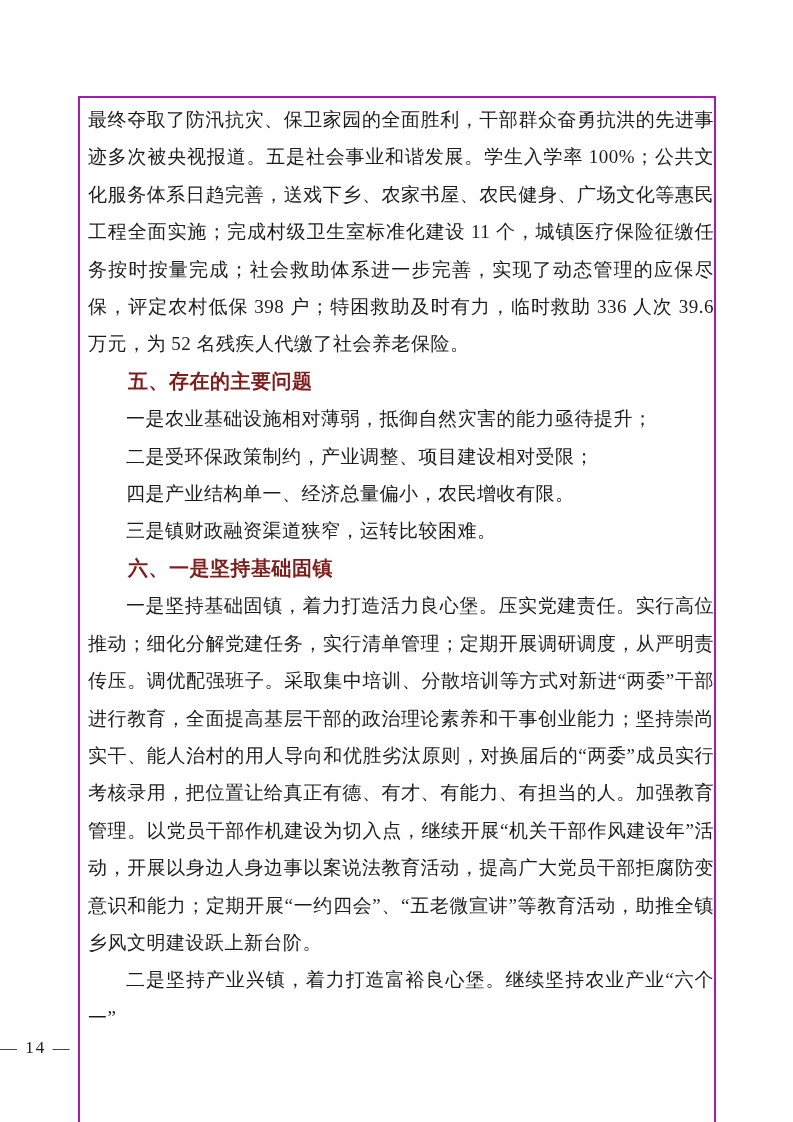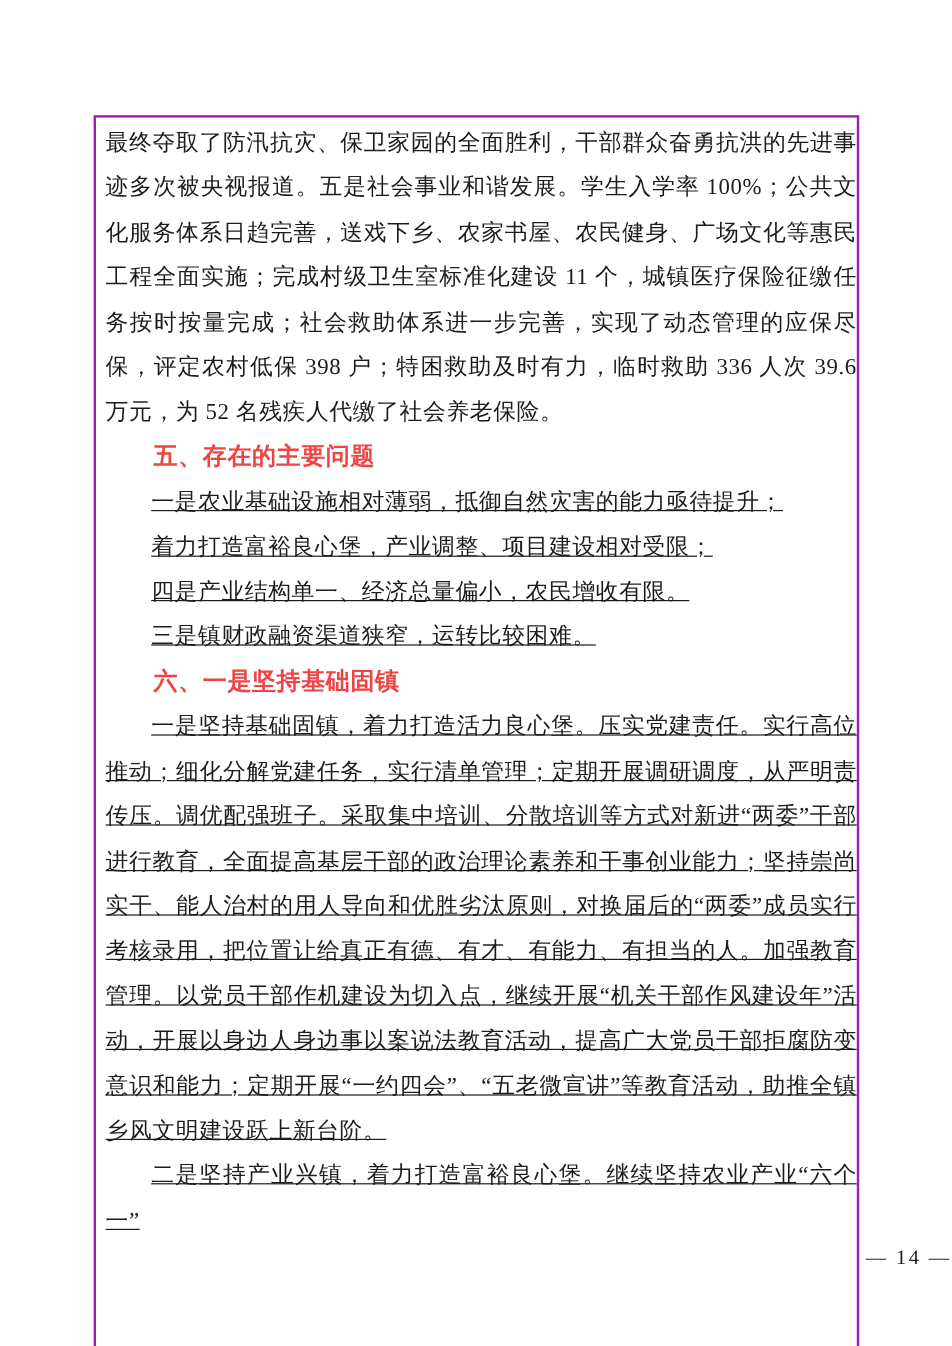--- a/index.html
+++ b/index.html
@@ -29,50 +29,50 @@
   }
   .para, .heading {
     font-size: 19px;
     line-height: 37.4px;
     color: #1c1c1c;
     text-align: justify;
     text-justify: inter-ideograph;
     letter-spacing: 0.5px;
   }
   .para-flush { text-indent: 0; }
-  .para-indent { text-indent: 2em; text-decoration: underline; }
+  .para-indent { text-indent: 2em; }
   .heading {
     font-family: "Liberation Sans", sans-serif;
     font-weight: bold;
     font-size: 20px;
     text-indent: 2em;
-    color: #ef4444;
+    color: #7f1d1d;
   }
   .page-footer {
     position: absolute;
     left: 0;
     top: 1038px;
     width: 793px;
-    text-align: right;
+    text-align: left;
     font-size: 17px;
     color: #1c1c1c;
     letter-spacing: 2px;
     font-family: "Liberation Serif", serif;
   }
 </style>
 </head>
 <body>
 
 <div class="page">
 
   <div class="content-box">
     <p class="para para-flush">最终夺取了防汛抗灾、保卫家园的全面胜利，干部群众奋勇抗洪的先进事迹多次被央视报道。五是社会事业和谐发展。学生入学率 100%；公共文化服务体系日趋完善，送戏下乡、农家书屋、农民健身、广场文化等惠民工程全面实施；完成村级卫生室标准化建设 11 个，城镇医疗保险征缴任务按时按量完成；社会救助体系进一步完善，实现了动态管理的应保尽保，评定农村低保 398 户；特困救助及时有力，临时救助 336 人次 39.6 万元，为 52 名残疾人代缴了社会养老保险。</p>
     <p class="heading">五、存在的主要问题</p>
     <p class="para para-indent">一是农业基础设施相对薄弱，抵御自然灾害的能力亟待提升；</p>
-    <p class="para para-indent">着力打造富裕良心堡，产业调整、项目建设相对受限；</p>
+    <p class="para para-indent">二是受环保政策制约，产业调整、项目建设相对受限；</p>
     <p class="para para-indent">四是产业结构单一、经济总量偏小，农民增收有限。</p>
     <p class="para para-indent">三是镇财政融资渠道狭窄，运转比较困难。</p>
     <p class="heading">六、一是坚持基础固镇</p>
     <p class="para para-indent">一是坚持基础固镇，着力打造活力良心堡。压实党建责任。实行高位推动；细化分解党建任务，实行清单管理；定期开展调研调度，从严明责传压。调优配强班子。采取集中培训、分散培训等方式对新进“两委”干部进行教育，全面提高基层干部的政治理论素养和干事创业能力；坚持崇尚实干、能人治村的用人导向和优胜劣汰原则，对换届后的“两委”成员实行考核录用，把位置让给真正有德、有才、有能力、有担当的人。加强教育管理。以党员干部作机建设为切入点，继续开展“机关干部作风建设年”活动，开展以身边人身边事以案说法教育活动，提高广大党员干部拒腐防变意识和能力；定期开展“一约四会”、“五老微宣讲”等教育活动，助推全镇乡风文明建设跃上新台阶。</p>
     <p class="para para-indent">二是坚持产业兴镇，着力打造富裕良心堡。继续坚持农业产业“六个一”</p>
   </div>
 
   <div class="page-footer">— 14 —</div>
 
 </div>

